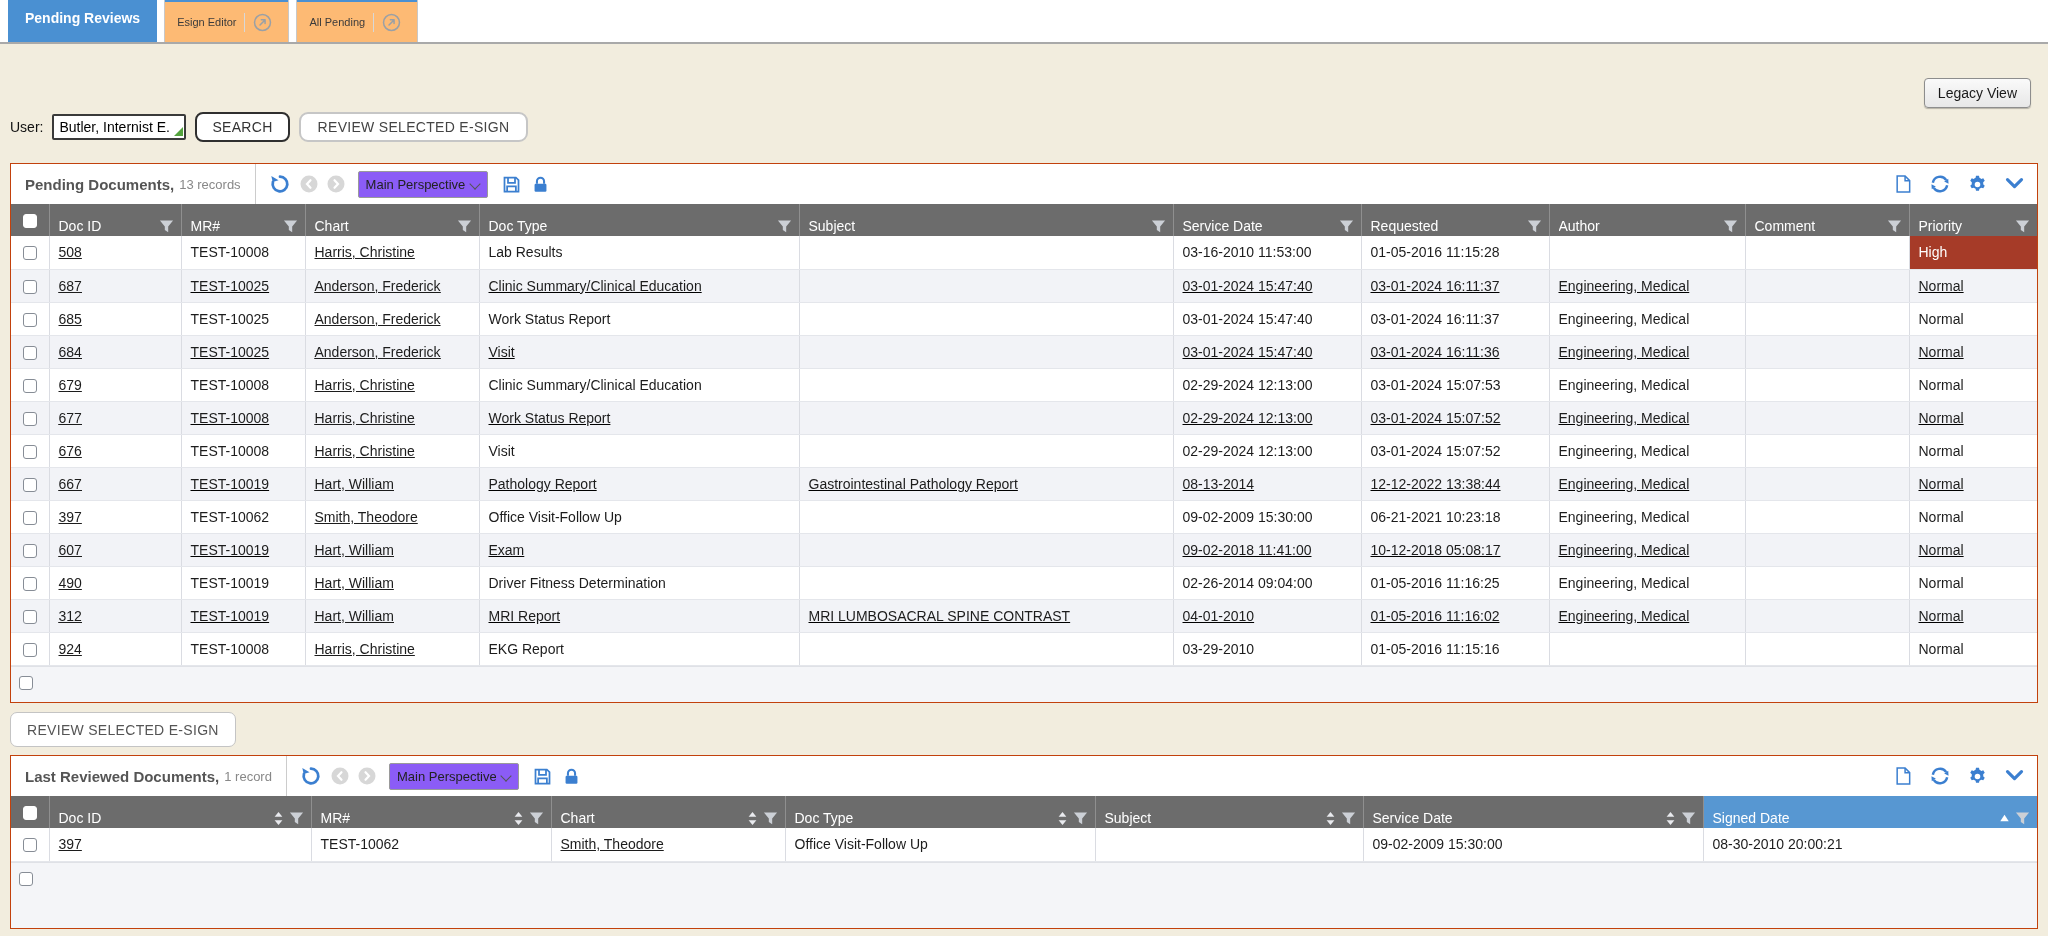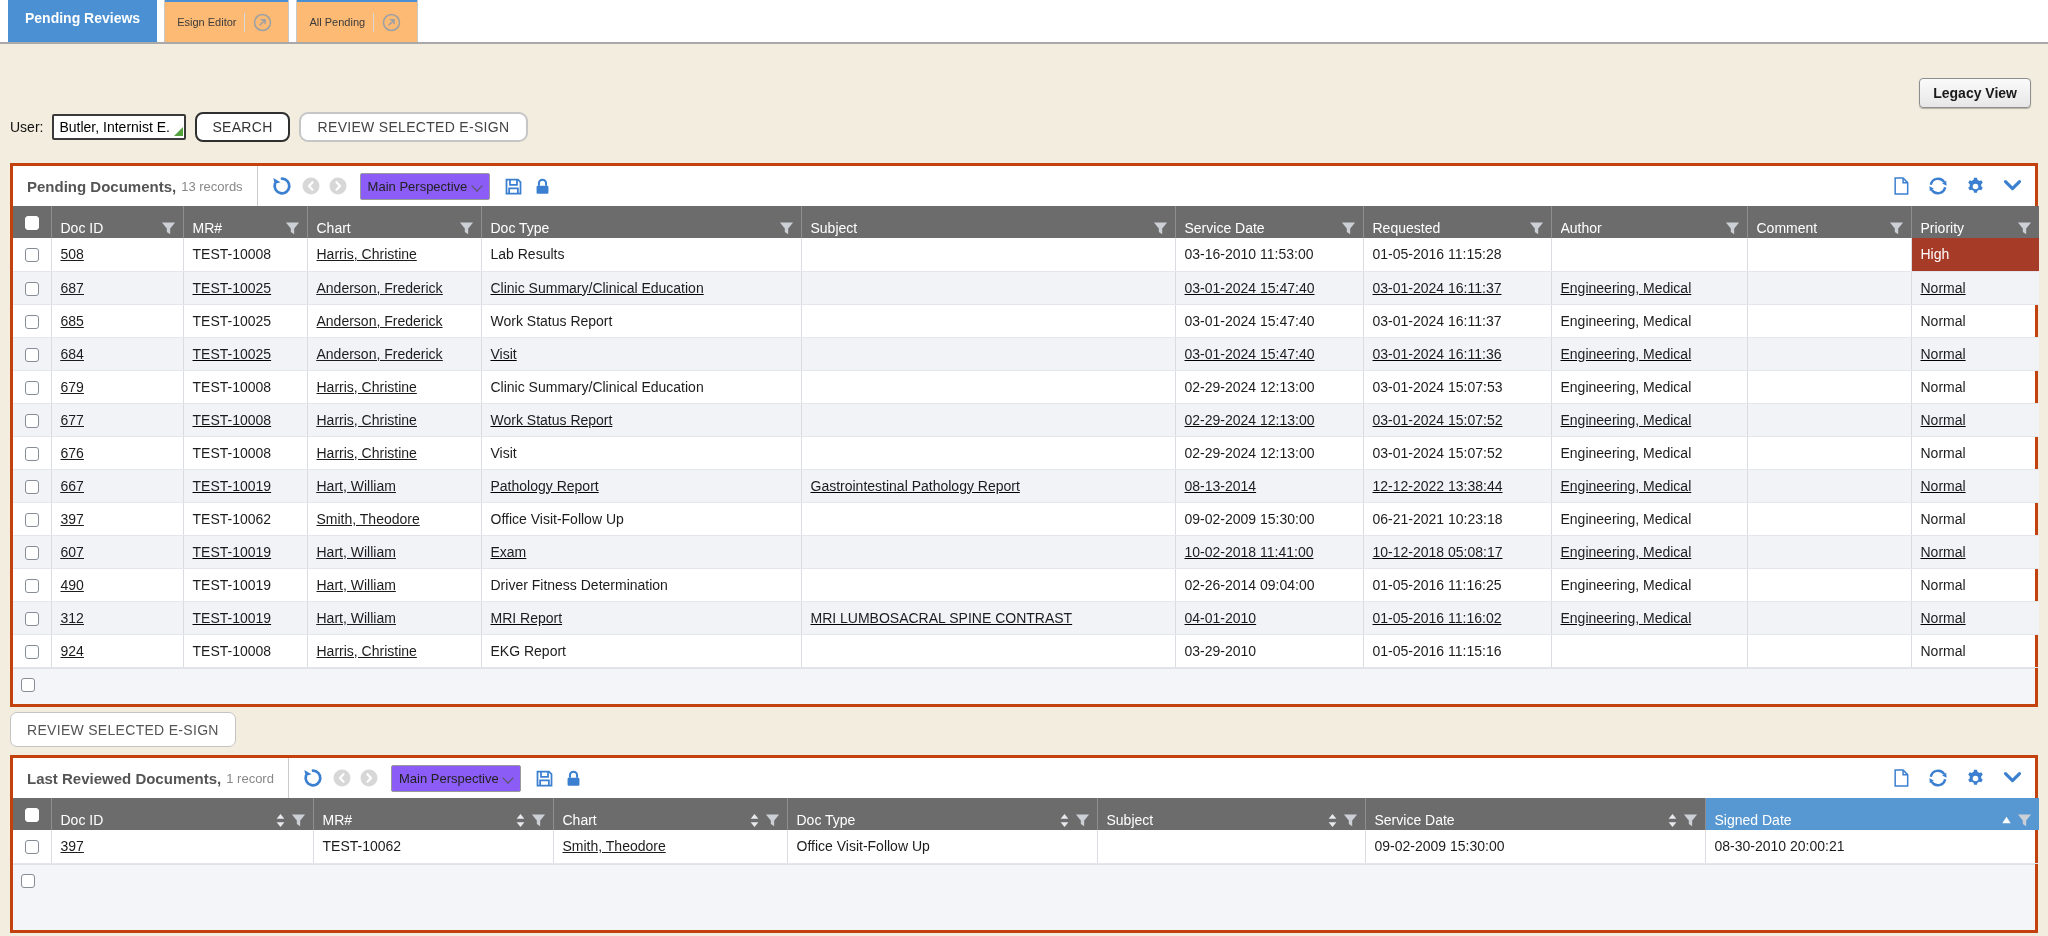--- a/index.html
+++ b/index.html
@@ -21,21 +21,21 @@
     color:#3b3b3b; font-size:11px; padding:8px 16px 0 12px; overflow:hidden;
   }
   .tab-plain::before { content:""; position:absolute; top:0; left:0; right:0; height:8px; background:#4a90d2; }
   .tab-ext { margin-left:8px; padding-left:8px; border-left:1px solid #d8d8d8; display:flex; align-items:center; }
   
   .content { position:relative; height:890px; background:#f2edde; }
   .legacy-btn {
     position:absolute; top:34px; right:17px; height:30px; padding:0 13px;
     border:1px solid #8d8d8d; border-radius:4px;
     background:linear-gradient(#fafafa,#e7e7e7); font-size:14px; color:#1a1a1a;
-    box-shadow:0 1px 1px rgba(0,0,0,.25); font-family:inherit; cursor:pointer;font-weight:bold;
+    box-shadow:0 1px 1px rgba(0,0,0,.25); font-family:inherit; cursor:pointer;
   }
   .userbar { position:absolute; top:68px; left:10px; display:flex; align-items:center; gap:9px; }
   .userbar label { font-size:14px; color:#111; }
   .inwrap { position:relative; display:inline-block; }
   .inwrap input {
     width:134px; height:26px; border:2px solid #3a3a3a; border-radius:2px;
     font-size:14px; padding:0 14px 0 5px; font-family:inherit; background:#fff;
   }
   .resz { position:absolute; right:3px; bottom:4px; width:0; height:0;
     border-left:9px solid transparent; border-bottom:9px solid #54a43e; }
@@ -46,21 +46,21 @@
   .btn-review {
     height:30px; padding:0 17px; background:#fff; border:2px solid #c6c6c6; border-radius:9px;
     font-size:14px; color:#444; font-family:inherit; letter-spacing:.3px; cursor:pointer;
   }
   .btn-review-bottom {
     position:absolute; top:668px; left:10px; height:35px; padding:0 16px; background:#fff;
     border:1px solid #c4c4c4; border-radius:7px; font-size:14px; color:#555;
     font-family:inherit; letter-spacing:.3px; cursor:pointer;
   }
   
-  .panel { position:absolute; left:10px; right:10px; background:#fff; border:3px solid #c2410c; }
+  .panel { position:absolute; left:10px; right:10px; background:#fff; border:1px solid #c2410c; }
   .panel-pending { top:119px; }
   .panel-reviewed { top:711px; }
   .toolbar { display:flex; align-items:center; height:40px; padding:0 12px 0 10px; gap:9px; }
   .tb-title { align-self:stretch; display:flex; align-items:center; padding:0 14px 0 4px;
     border-right:1px solid #ccc; margin-right:4px; white-space:nowrap; }
   .tb-main { font-weight:bold; color:#555; font-size:15px; }
   .tb-count { color:#888; font-size:13px; margin-left:5px; }
   .icon-btn { display:inline-flex; align-items:center; cursor:pointer; background:none; border:none; padding:0; }
   .selwrap { position:relative; display:inline-block; margin:0 4px; }
   .selwrap select {
@@ -472,21 +472,21 @@
             <td class="col-priority" data-val="Normal">Normal</td>
           </tr>
 
           <tr class="alt">
             <td class="col-check"><span class="cb"></span></td>
             <td><span class="cell-link" data-val="607">607</span></td>
             <td data-val="TEST-10019">TEST-10019</td>
             <td><span class="cell-link" data-val="Hart, William">Hart, William</span></td>
             <td data-val="Exam">Exam</td>
             <td data-val=""></td>
-            <td data-val="10-02-2018 11:41:00">10-02-2018 11:41:00</td>
+            <td data-val="10-02-2018 11:41:00">09-02-2018 11:41:00</td>
             <td data-val="10-12-2018 05:08:17">10-12-2018 05:08:17</td>
             <td data-val="Engineering, Medical">Engineering, Medical</td>
             <td data-val=""></td>
             <td class="col-priority" data-val="Normal">Normal</td>
           </tr>
 
           <tr>
             <td class="col-check"><span class="cb"></span></td>
             <td><span class="cell-link" data-val="490">490</span></td>
             <td data-val="TEST-10019">TEST-10019</td>

